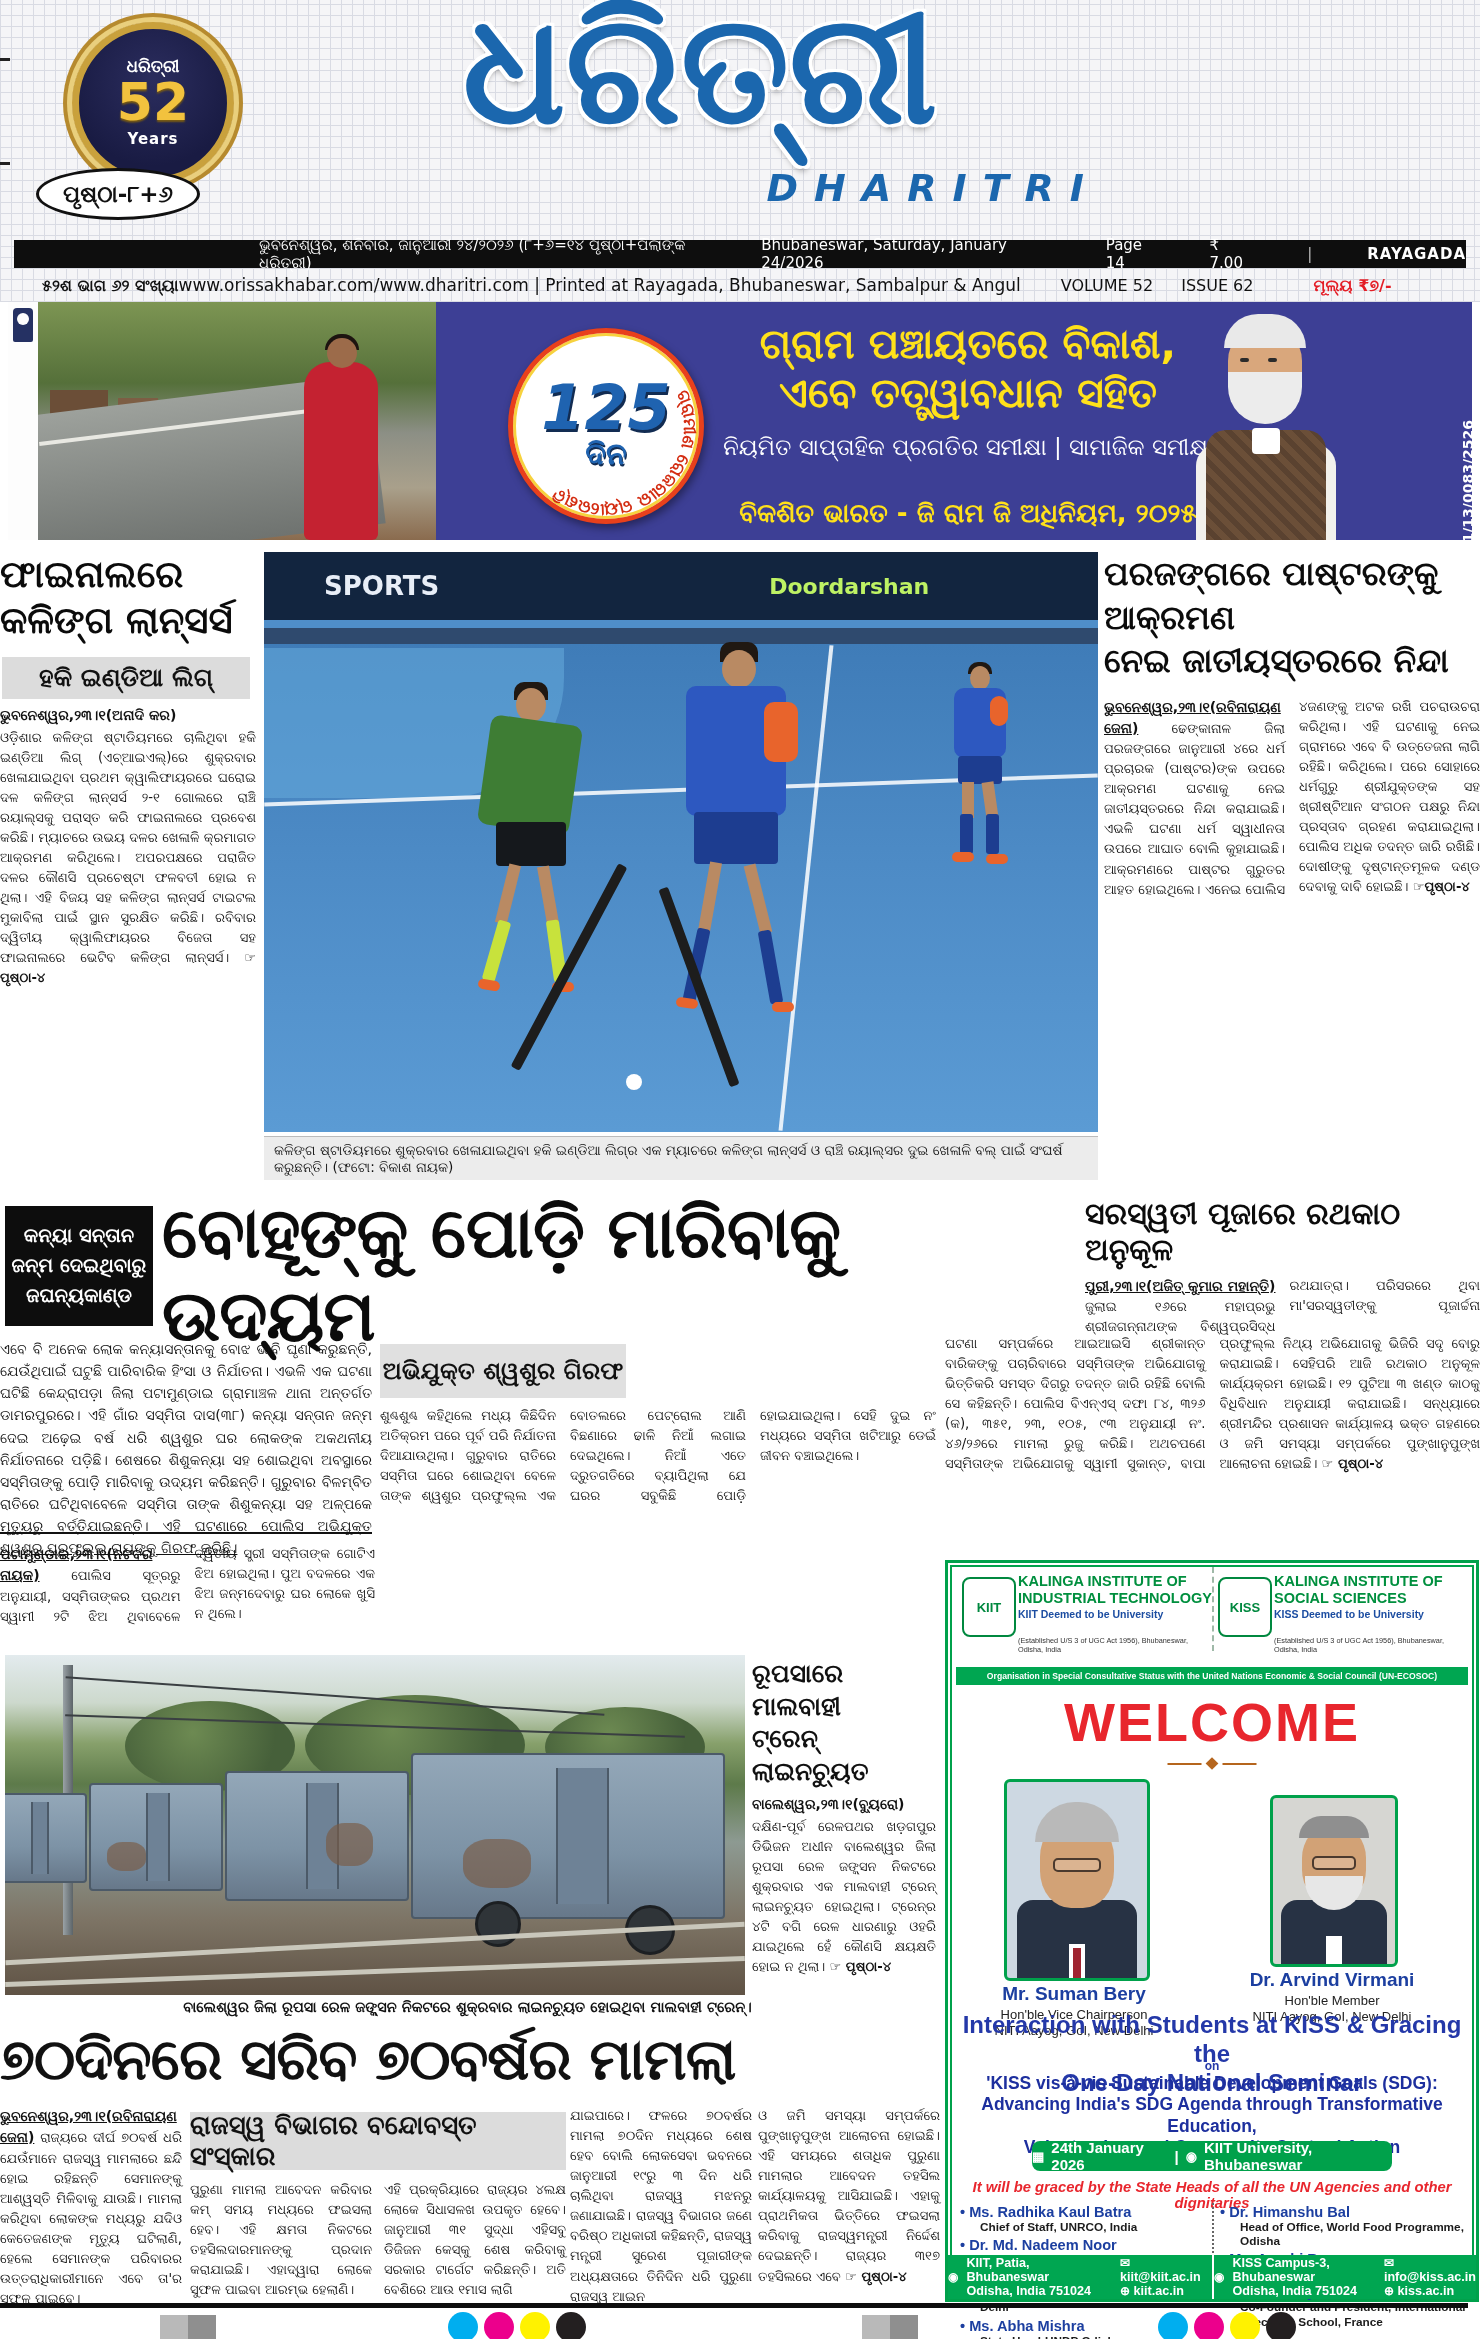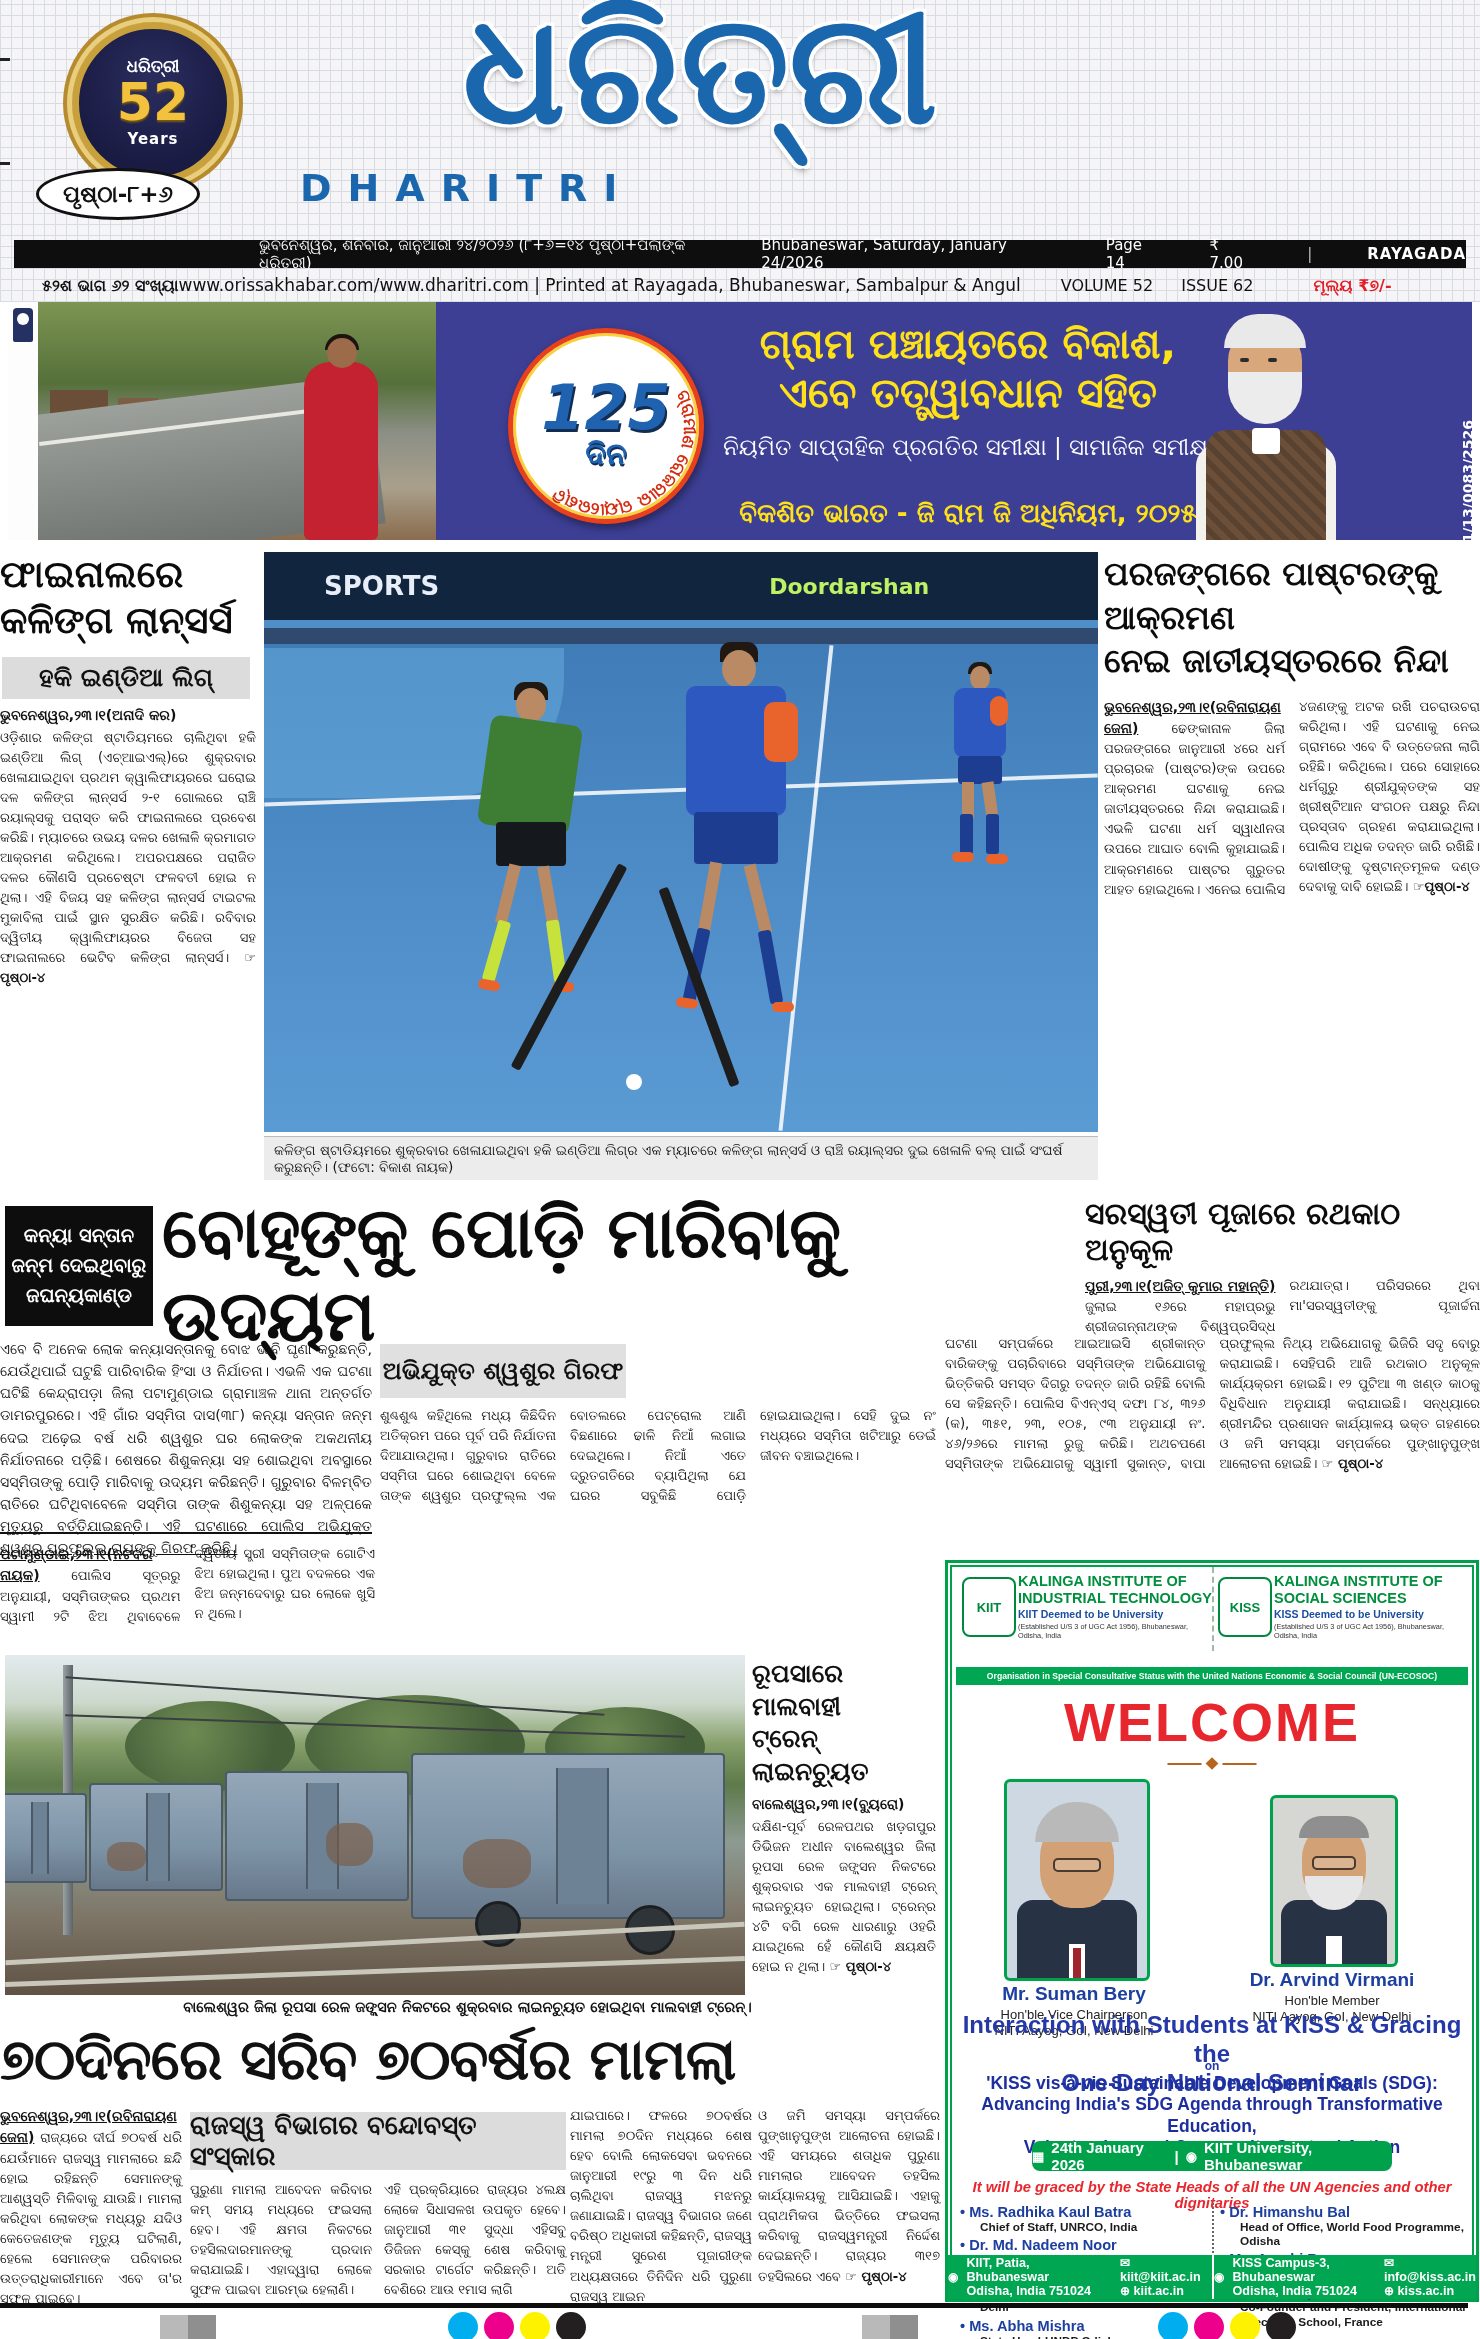--- a/index.html
+++ b/index.html
@@ -16,22 +16,22 @@
     border:7px solid #c9a13c;box-shadow:0 0 0 5px #e9cf7d,0 0 0 9px #b68a2e;
     display:flex;flex-direction:column;align-items:center;justify-content:center;text-align:center;}
   .badge52 .b-paper{color:#fff;font-size:17px;font-weight:bold;line-height:1;}
   .badge52 .b-num{color:#f2c23e;font-size:52px;font-weight:bold;line-height:1.05;
     text-shadow:0 2px 2px #7a5c12;}
   .badge52 .b-years{color:#fff;font-size:15px;font-weight:bold;letter-spacing:1px;}
   .pages-oval{left:36px;top:168px;width:158px;height:46px;border:3px solid #111;border-radius:50%;
     background:#fff;display:flex;align-items:center;justify-content:center;font-size:23px;font-weight:bold;}
   .logo-odia{left:300px;top:-14px;width:800px;text-align:center;font-size:152px;line-height:1.1;
     font-weight:bold;color:#1b67ae;text-shadow:-3px -3px 0 #fff,3px -3px 0 #fff,-3px 3px 0 #fff,3px 3px 0 #fff,0 5px 6px rgba(0,0,0,.35);}
-  .logo-latin{left:300px;top:166px;width:800px;text-align:left;font-size:38px;font-weight:bold;
-    letter-spacing:16px;color:#1b67ae;}
+  .logo-latin{left:300px;top:166px;width:800px;text-align:right;font-size:38px;font-weight:bold;
+    letter-spacing:16px;color:#1b67ae;font-style:italic;}
   .crop-tick{left:0;width:10px;height:3px;background:#222;}
   
   .blackbar{left:14px;top:240px;width:1452px;height:28px;background:#0e0e0e;color:#fff;
     display:flex;align-items:center;font-size:15px;}
   .blackbar .od{margin-left:245px;}
   .blackbar .en{margin-left:70px;}
   .blackbar .pg{margin-left:65px;}
   .blackbar .pr{margin-left:50px;}
   .blackbar .dv{margin-left:55px;color:#bbb;}
   .blackbar .ed{margin-left:55px;font-weight:bold;letter-spacing:1px;}
@@ -148,21 +148,21 @@
   .train-col .sh{font-size:25px;font-weight:bold;line-height:1.3;}
   
   .kiit{left:945px;top:1560px;width:528px;height:736px;background:#fff;border:3px solid #00a14b;
     box-shadow:0 0 0 2px #fff inset,0 0 0 4px #00a14b inset;font-family:"Liberation Sans",sans-serif;}
   .kiit-head{position:absolute;left:8px;top:10px;width:512px;height:92px;display:flex;}
   .kh-block{width:50%;position:relative;padding-left:62px;box-sizing:border-box;}
   .kh-logo{position:absolute;left:6px;top:4px;width:50px;height:56px;border:2px solid #00883f;border-radius:8px;
     color:#00883f;font-weight:bold;font-size:13px;display:flex;align-items:center;justify-content:center;}
   .kh-name{color:#008f3e;font-weight:bold;font-size:14.5px;line-height:1.15;}
   .kh-deemed{color:#1c4da1;font-weight:bold;font-size:10.5px;margin-top:2px;}
-  .kh-est{color:#333;font-size:7.3px;margin-top:2px;}
+  .kh-est{color:#333;font-size:7.3px;margin-top:16px;}
   .kh-divider{position:absolute;left:50%;top:4px;height:84px;width:0;border-left:2px dashed #9fb9a8;}
   .ecosoc{position:absolute;left:8px;top:104px;width:512px;height:18px;background:#00a651;color:#fff;
     font-size:8.6px;display:flex;align-items:center;justify-content:center;font-weight:bold;}
   .welcome{position:absolute;left:0;top:128px;width:100%;text-align:center;color:#e8262d;
     font-size:54px;font-weight:bold;letter-spacing:2px;}
   .flourish{position:absolute;left:50%;top:196px;transform:translateX(-50%);display:flex;align-items:center;}
   .flourish .fl-line{width:34px;height:2px;background:#b5651d;}
   .flourish .fl-diamond{width:9px;height:9px;background:#b5651d;transform:rotate(45deg);margin:0 6px;}
   .portrait{position:absolute;border:3px solid #00a14b;border-radius:6px;overflow:hidden;background:#cfd6db;}
   .po-head{position:absolute;left:50%;transform:translateX(-50%);background:#d2a276;border-radius:42%;}

